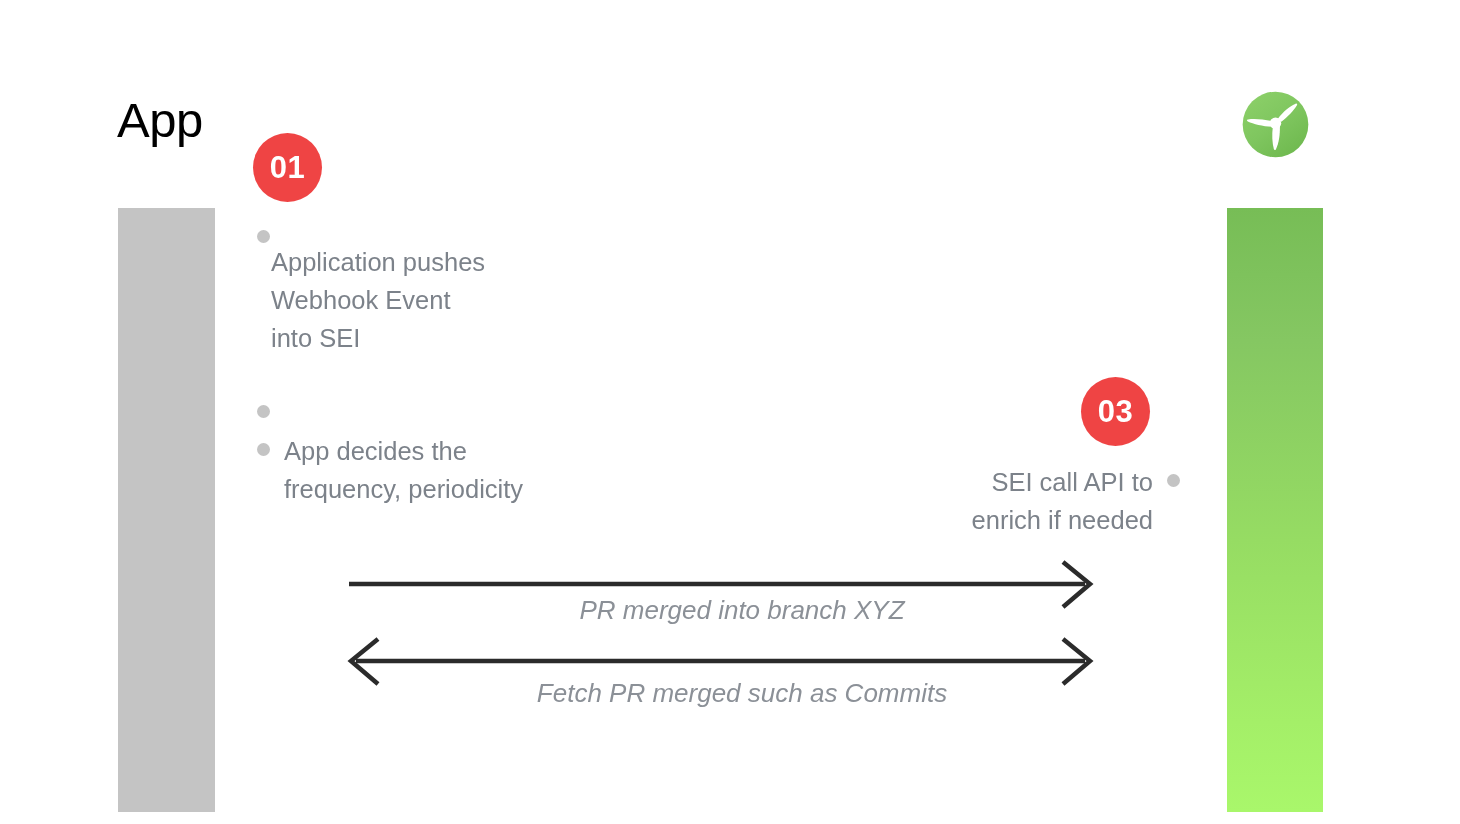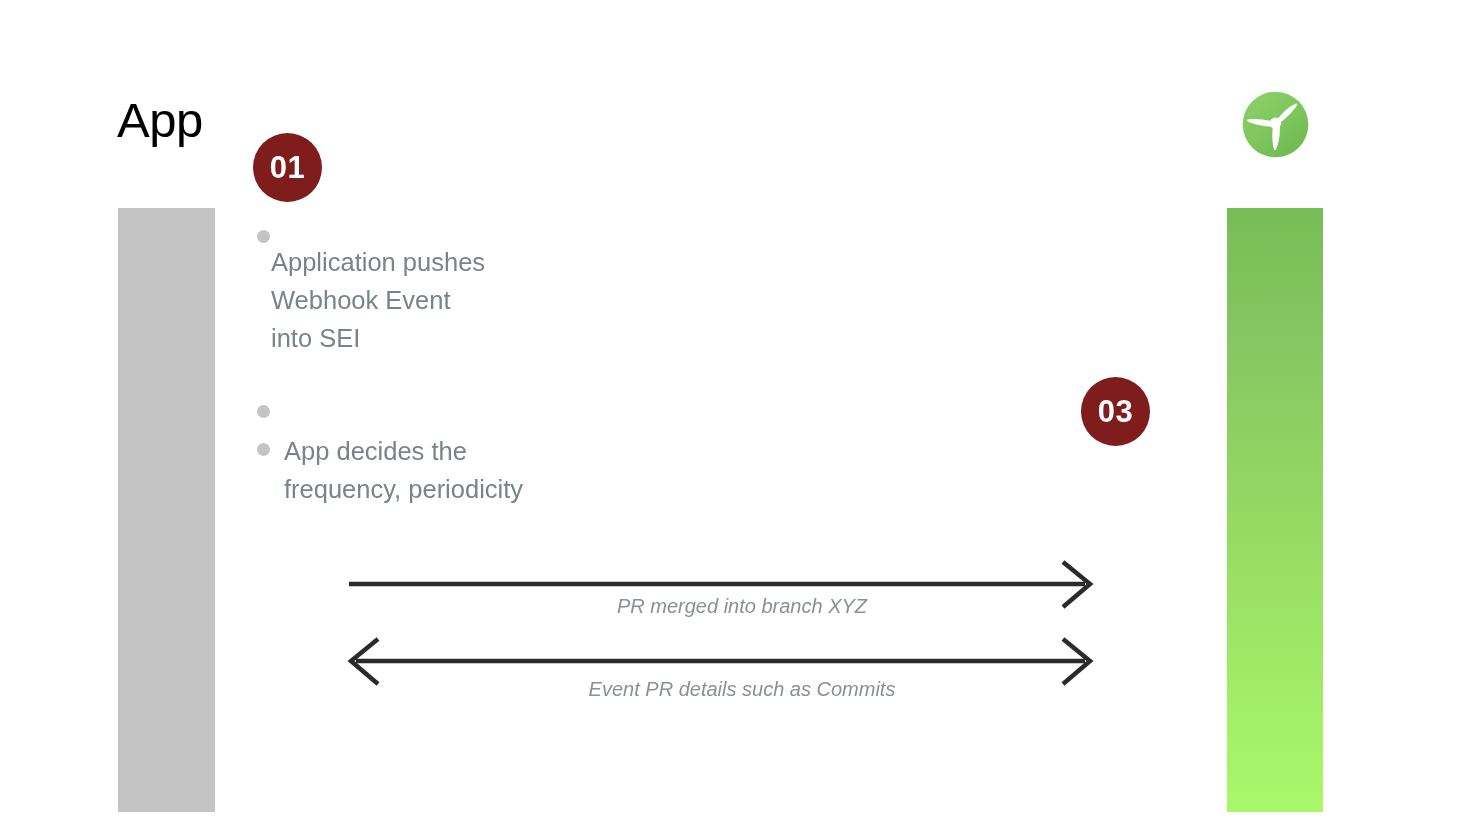--- a/index.html
+++ b/index.html
@@ -59,21 +59,21 @@
     height: 67px;
   }
   .logo svg { display: block; width: 67px; height: 67px; }
 
   
   .step-badge {
     position: absolute;
     width: 69px;
     height: 69px;
     border-radius: 50%;
-    background: #7f1d1d;
+    background: #ef4444;
     color: #ffffff;
     font-size: 31px;
     font-weight: 700;
     display: flex;
     align-items: center;
     justify-content: center;
     letter-spacing: 0.5px;
   }
   .badge-01 { left: 253px; top: 133px; }
   .badge-02 { left: 1081px; top: 377px; }
@@ -120,21 +120,21 @@
     left: 0;
     top: 0;
     width: 1460px;
     height: 824px;
     pointer-events: none;
   }
   .arrow-layer svg { display: block; }
 
   .arrow-label {
     position: absolute;
-    font-size: 20px;
+    font-size: 26px;
     font-style: italic;
     color: #8b9097;
     text-align: center;
     white-space: nowrap;
     font-weight: 400;
   }
   .label-1 { left: 349px; top: 595px; width: 786px; }
   .label-2 { left: 349px; top: 678px; width: 786px; }
 </style>
 </head>
@@ -183,33 +183,40 @@
     </div>
     <div class="bullet-item item-3">
       <span class="bullet-dot"></span>
       <span class="bullet-text">App decides the
 frequency, periodicity</span>
     </div>
   </div>
 
   <div class="step-badge badge-02">03</div>
 
+  <div class="bullet-group group-right">
+    <div class="bullet-item">
+      <span class="bullet-text">SEI call API to
+enrich if needed</span>
+      <span class="bullet-dot"></span>
+    </div>
+  </div>
 
   <div class="arrow-layer">
     <svg width="1460" height="824" xmlns="http://www.w3.org/2000/svg" aria-hidden="true">
 
       <g stroke="#2b2b2b" fill="none" stroke-width="4.5" stroke-linecap="butt">
         <line x1="349" y1="584" x2="1085" y2="584"></line>
         <polyline points="1063,562 1090,584 1063,607" stroke-linejoin="miter" stroke-linecap="butt"></polyline>
       </g>
 
       <g stroke="#2b2b2b" fill="none" stroke-width="4.5" stroke-linecap="butt">
         <line x1="356" y1="661" x2="1085" y2="661"></line>
         <polyline points="378,639 351,661 378,684" stroke-linejoin="miter" stroke-linecap="butt"></polyline>
         <polyline points="1063,639 1090,661 1063,684" stroke-linejoin="miter" stroke-linecap="butt"></polyline>
       </g>
     </svg>
   </div>
 
   <div class="arrow-label label-1">PR merged into branch XYZ</div>
-  <div class="arrow-label label-2">Event PR details such as Commits</div>
+  <div class="arrow-label label-2">Fetch PR merged such as Commits</div>
 
 </div>
 
 </body></html>

